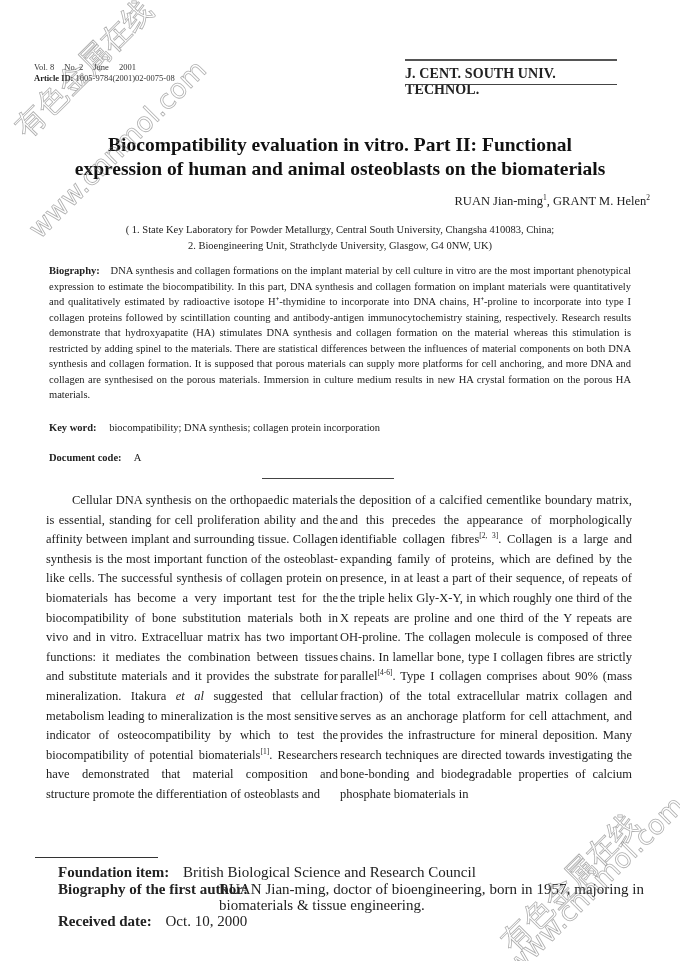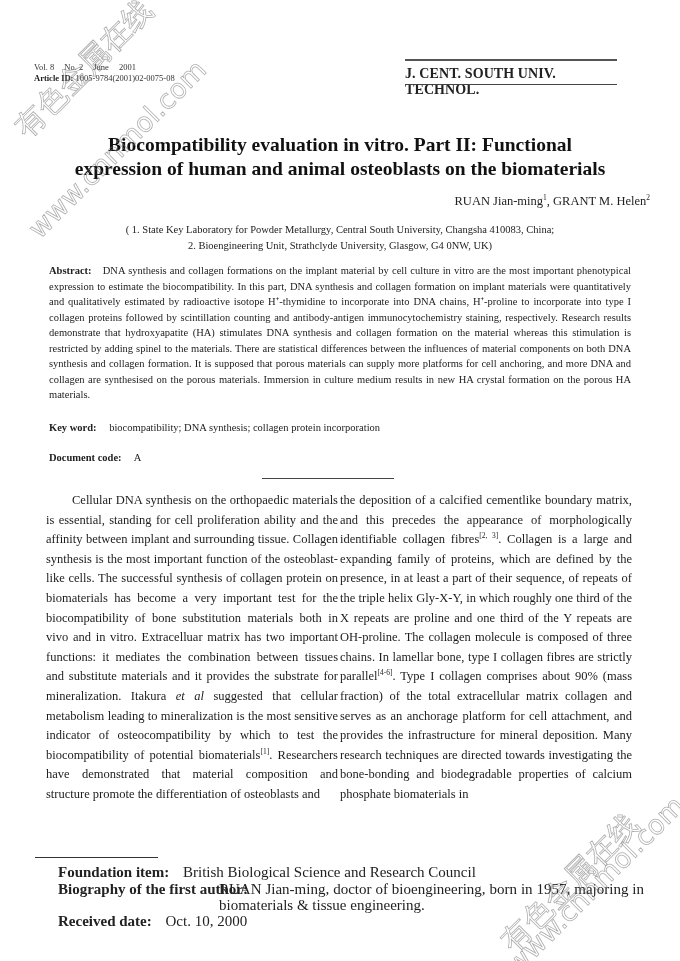--- a/index.html
+++ b/index.html
@@ -85,21 +85,21 @@
 <div id="authors" class="abs">
   <span>RUAN Jian-ming</span><sup>1</sup><span>, </span><span>GRANT M. Helen</span><sup>2</sup>
 </div>
 
 <div id="affil" class="abs">
   <div>( 1. State Key Laboratory for Powder Metallurgy, Central South University, Changsha 410083, China;</div>
   <div>2. Bioengineering Unit, Strathclyde University, Glasgow, G4 0NW, UK)</div>
 </div>
 
 <div id="abstract" class="abs">
-  <span class="lbl">Abstract:</span>
+  <span class="lbl">Biography:</span>
   <span>DNA synthesis and collagen formations on the implant material by cell culture in vitro are the most important phenotypical expression to estimate the biocompatibility. In this part, DNA synthesis and collagen formation on implant materials were quantitatively and qualitatively estimated by radioactive isotope H⁺-thymidine to incorporate into DNA chains, H⁺-proline to incorporate into type I collagen proteins followed by scintillation counting and antibody-antigen immunocytochemistry staining, respectively. Research results demonstrate that hydroxyapatite (HA) stimulates DNA synthesis and collagen formation on the material whereas this stimulation is restricted by adding spinel to the materials. There are statistical differences between the influences of material components on both DNA synthesis and collagen formation. It is supposed that porous materials can supply more platforms for cell anchoring, and more DNA and collagen are synthesised on the porous materials. Immersion in culture medium results in new HA crystal formation on the porous HA materials.</span>
 </div>
 <div id="keywords" class="abs meta-line">
   <span class="lbl">Key word:</span>
   <span>biocompatibility; DNA synthesis; collagen protein incorporation</span>
 </div>
 <div id="doccode" class="abs meta-line">
   <span class="lbl">Document code:</span>
   <span>A</span>
 </div>

